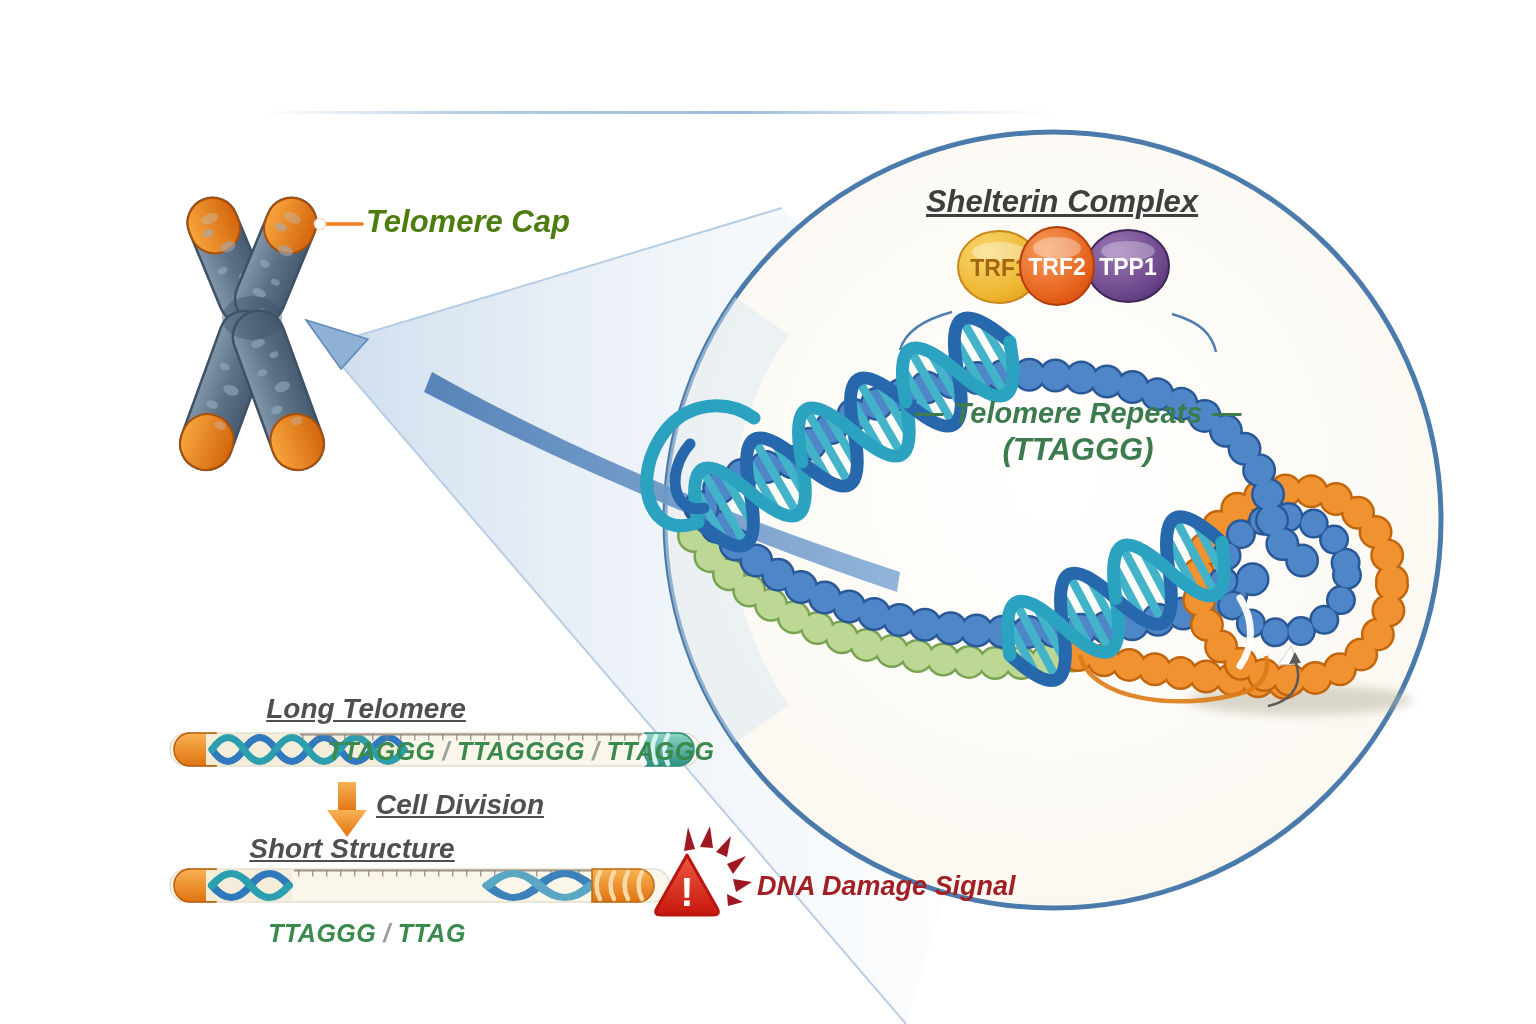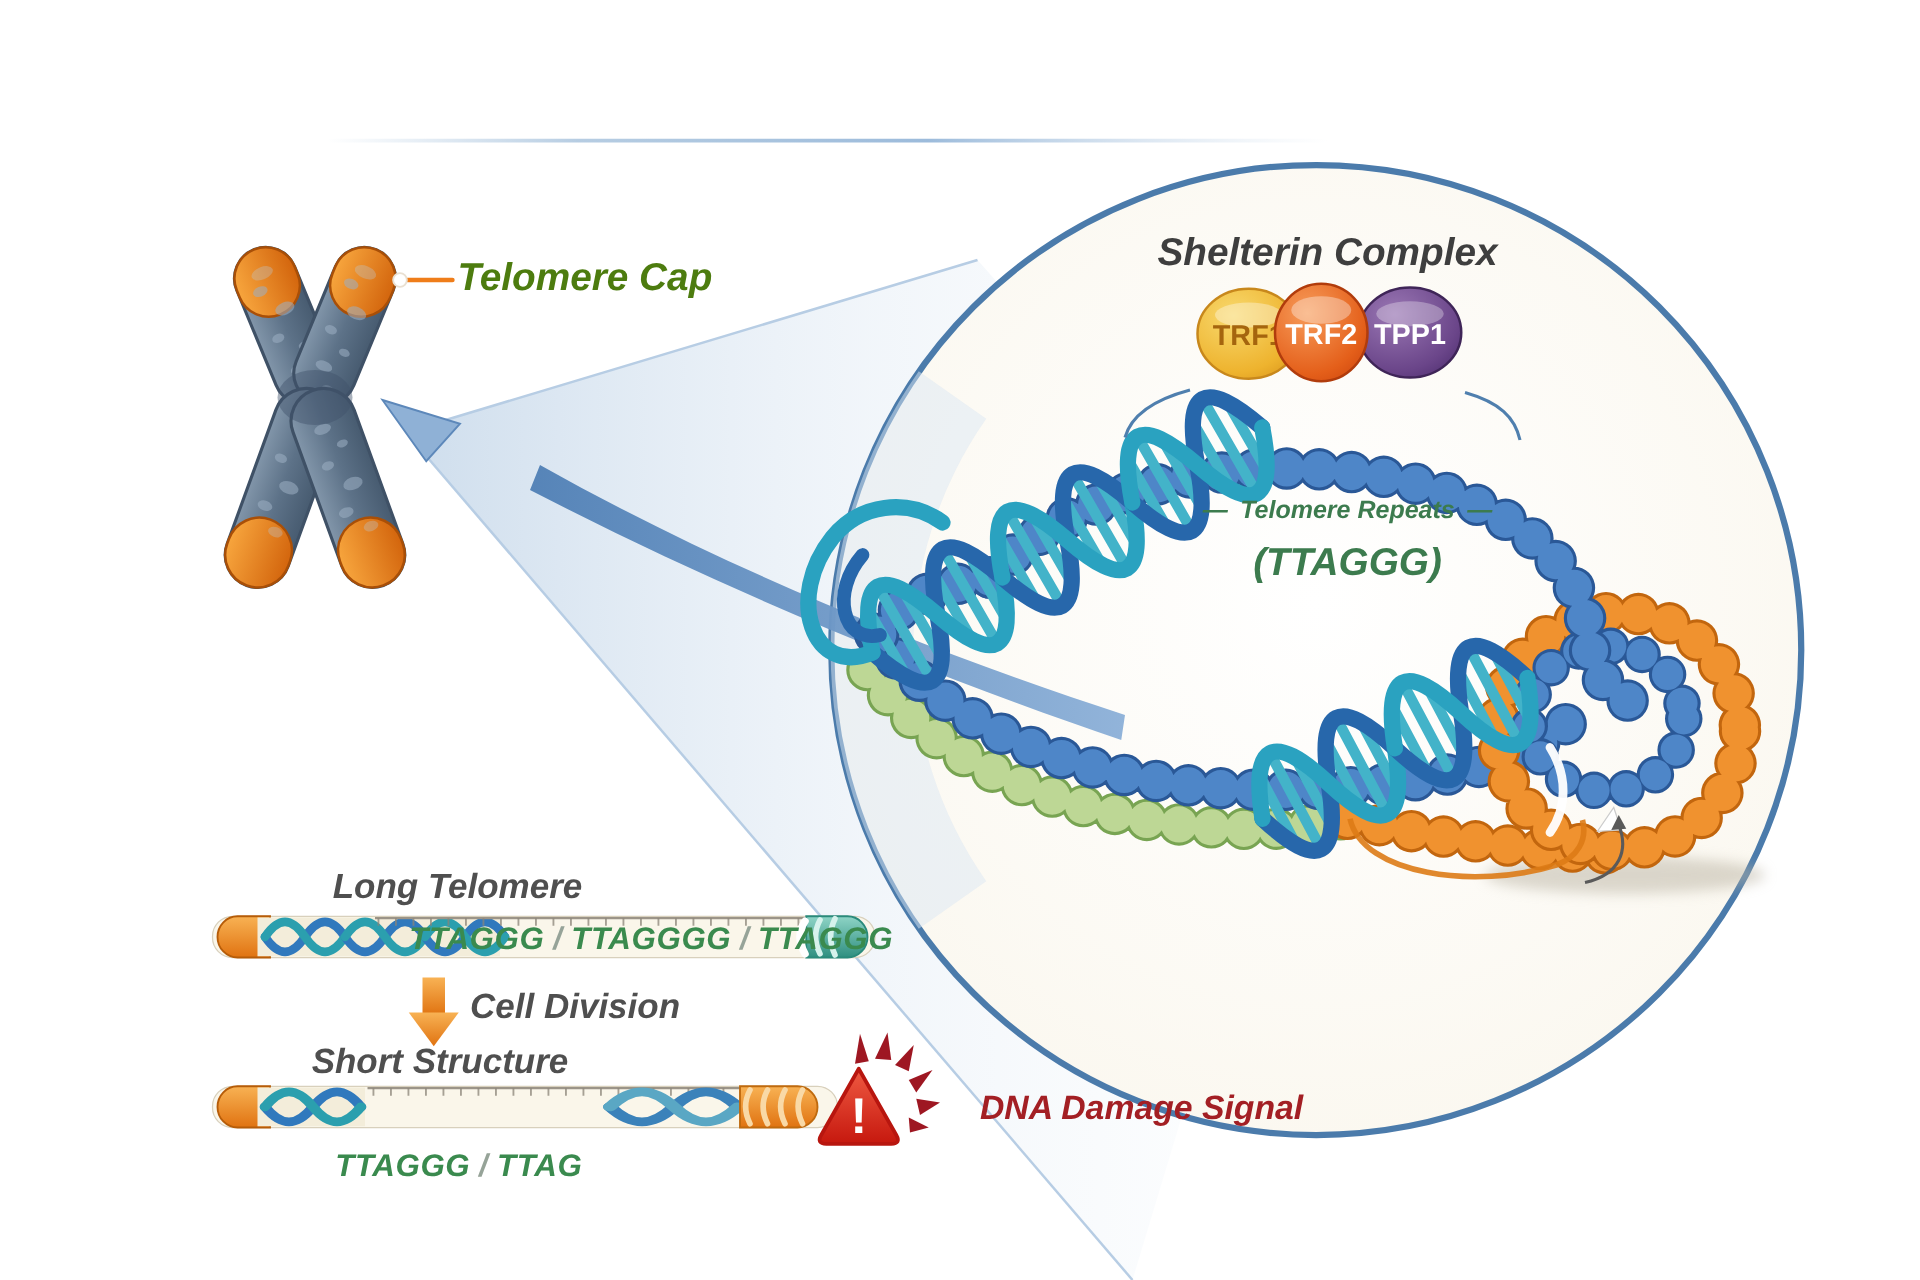--- a/index.html
+++ b/index.html
@@ -3,26 +3,26 @@
 <meta charset="utf-8">
 <style>
   html,body{margin:0;padding:0;background:#ffffff;}
   .stage{position:relative;width:1536px;height:1024px;background:#ffffff;overflow:hidden;
          font-family:"Liberation Sans",sans-serif;}
   #art{position:absolute;left:0;top:0;}
   .lbl{position:absolute;font-style:italic;font-weight:bold;white-space:nowrap;line-height:1.05;}
   .ctr{transform:translateX(-50%);}
   .title{font-size:62px;color:#1d4f9c;letter-spacing:1px;}
   .cap-orange{font-size:31px;color:#4d7c0f;}
-  .gray-lbl{color:#454545;}
+  .gray-lbl{color:#454545;text-decoration:underline;}
   .green-lbl{color:#3c7b4e;}
   .sz31{font-size:31px;}
-  .sz32{font-size:20px;}
+  .sz32{font-size:29px;}
   .sz28{font-size:28px;}
-  .sz27{font-size:27px;margin-left:27px;}
+  .sz27{font-size:27px;}
   .seq{font-size:25px;color:#3a8a4e;letter-spacing:.5px;}
   .sep{color:#96a398;font-weight:600;margin:0 7px;}
   .dash{margin:0 10px;}
   .damage{color:#a31f24;}
   
   .hsA{stroke:#2aa2c0;stroke-width:13;fill:none;stroke-linecap:round;}
   .hsB{stroke:#2767ab;stroke-width:13;fill:none;stroke-linecap:round;}
   .hr {stroke:#43b3c9;stroke-width:8.5;fill:none;stroke-linecap:round;}
   .mwA{stroke:#2b9fae;stroke-width:7;fill:none;stroke-linecap:round;}
   .mwB{stroke:#3079bd;stroke-width:7;fill:none;stroke-linecap:round;}

